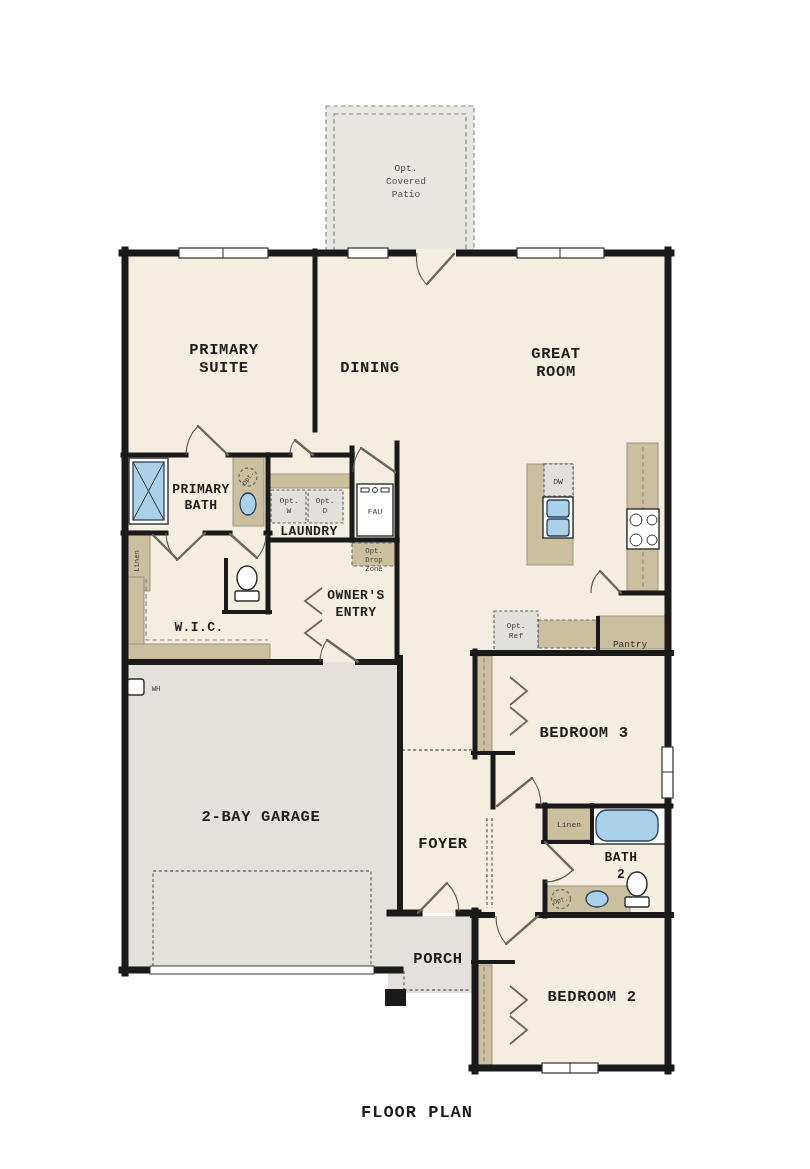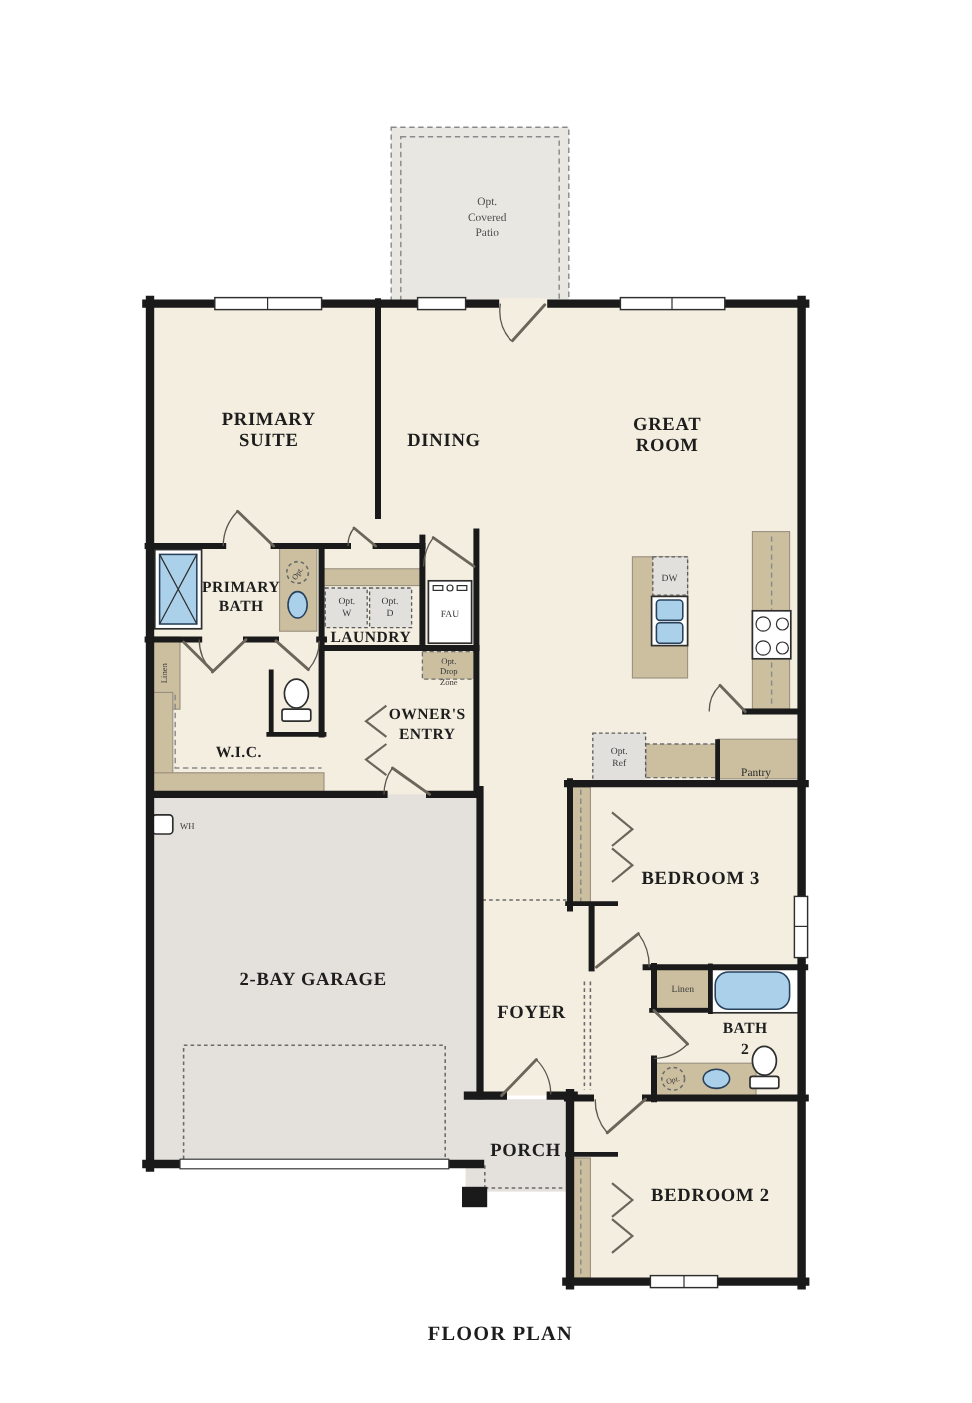--- a/index.html
+++ b/index.html
@@ -1,16 +1,16 @@
 <!DOCTYPE html>
 <html><head>
 <meta charset="utf-8">
 <style>
   html,body{margin:0;padding:0;background:#ffffff;}
-  .page{width:810px;height:1169px;background:#ffffff;position:relative;font-family:Liberation Serif, serif;}
+  .page{width:810px;height:1169px;background:#ffffff;position:relative;font-family:Liberation Mono, monospace;}
   svg{display:block;}
   
   .w7{stroke:#1a1a1a;stroke-width:7;fill:none;stroke-linecap:square;}
   .w6{stroke:#1a1a1a;stroke-width:6;fill:none;stroke-linecap:square;}
   .w5{stroke:#1a1a1a;stroke-width:5;fill:none;stroke-linecap:square;}
   .w4{stroke:#1a1a1a;stroke-width:4;fill:none;stroke-linecap:square;}
   
   .floor{fill:#f3eedf;stroke:none;}
   .gray{fill:#e4e1dc;stroke:none;}
   .patiofill{fill:#e9e7e2;stroke:none;}

